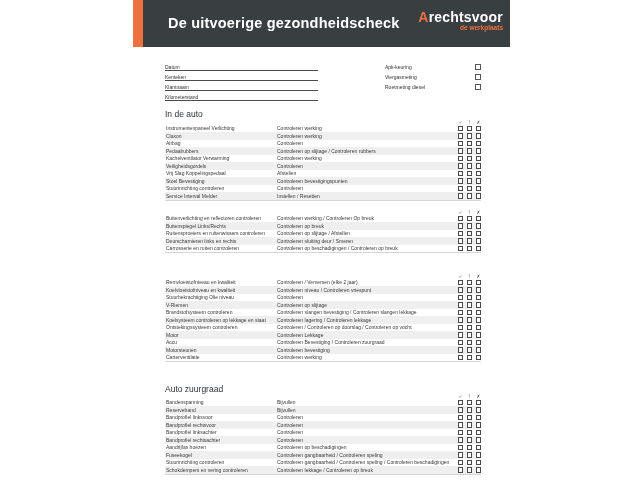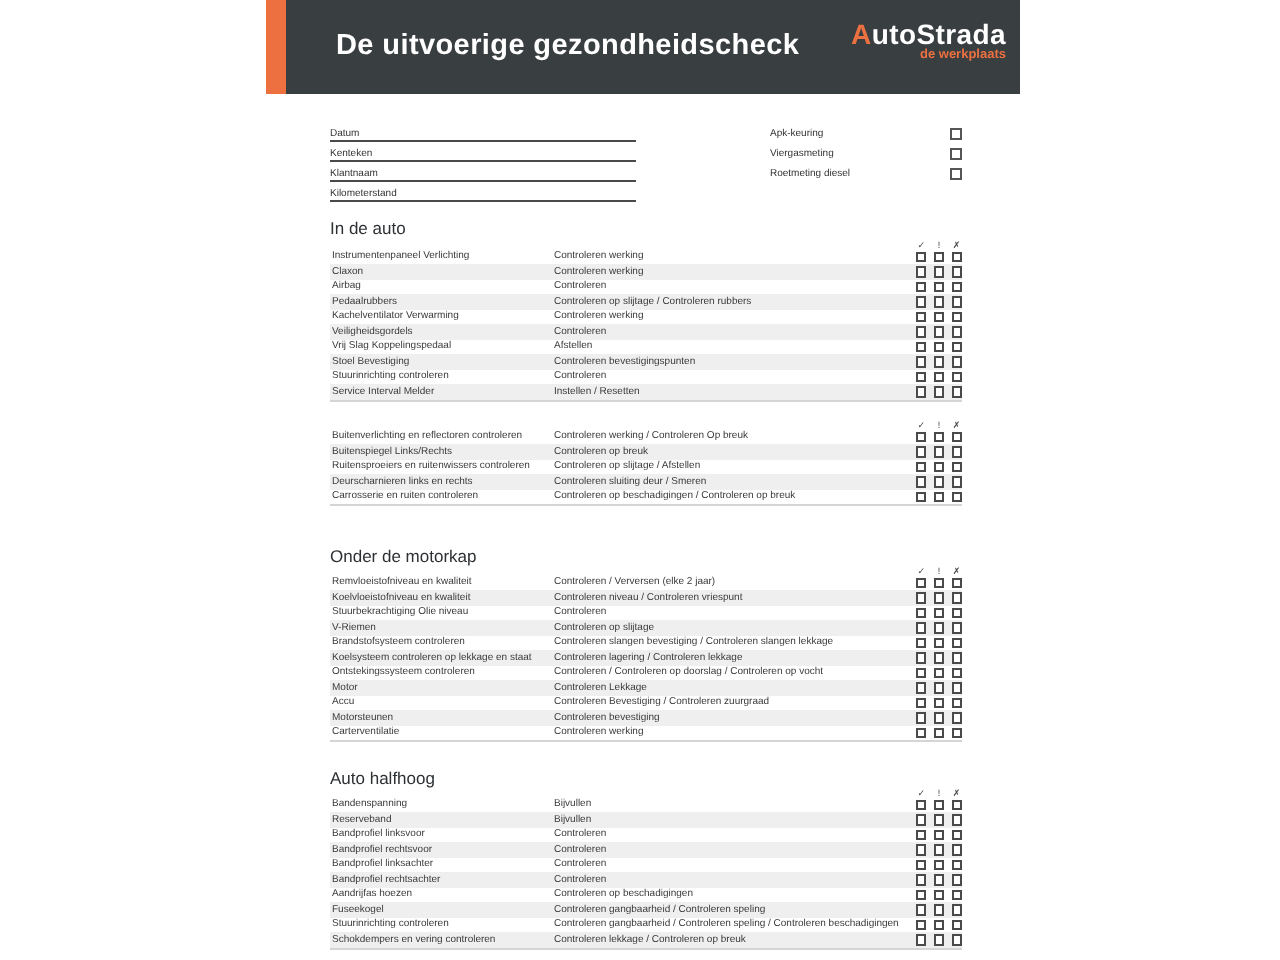--- a/index.html
+++ b/index.html
@@ -38,21 +38,21 @@
   .boxes .box + .box { margin-left:3.5px; }
 </style>
 </head>
 <body>
 
 <div class="page">
   <div class="accent-stripe"></div>
   <div class="header-bar">
     <div class="header-title">De uitvoerige gezondheidscheck</div>
     <div class="logo">
-      <div class="logo-main"><span class="logo-a">A</span><span>utoStrada</span></div>
+      <div class="logo-main"><span class="logo-a">A</span><span>rechtsvoor</span></div>
       <div class="logo-tag">de werkplaats</div>
     </div>
   </div>
 
   <div class="form-left" id="form-left">
       <div class="form-field"><span>Datum</span></div>
       <div class="form-field"><span>Kenteken</span></div>
       <div class="form-field"><span>Klantnaam</span></div>
       <div class="form-field"><span>Kilometerstand</span></div>
     </div>
@@ -220,21 +220,20 @@
             <span class="action">Controleren op beschadigingen / Controleren op breuk</span>
             <span class="boxes">
               <span class="box"></span>
               <span class="box"></span>
               <span class="box"></span>
             </span>
           </div>
         </div>
       </div>
       <div class="section" style="top: 274px;">
-        <div class="s-head">Onder de motorkap</div>
         <div class="sym-row" style="margin-top: -0.5px;">
           <span>✓</span>
           <span>!</span>
           <span>✗</span>
         </div>
         <div class="rows">
           <div class="t-row">
             <span class="item">Remvloeistofniveau en kwaliteit</span>
             <span class="action">Controleren / Verversen (elke 2 jaar)</span>
             <span class="boxes">
@@ -329,21 +328,21 @@
             <span class="action">Controleren werking</span>
             <span class="boxes">
               <span class="box"></span>
               <span class="box"></span>
               <span class="box"></span>
             </span>
           </div>
         </div>
       </div>
       <div class="section" style="top: 385px;">
-        <div class="s-head">Auto halfhoog</div>
+        <div class="s-head">Auto zuurgraad</div>
         <div class="sym-row" style="margin-top: -0.5px;">
           <span>✓</span>
           <span>!</span>
           <span>✗</span>
         </div>
         <div class="rows">
           <div class="t-row">
             <span class="item">Bandenspanning</span>
             <span class="action">Bijvullen</span>
             <span class="boxes">

